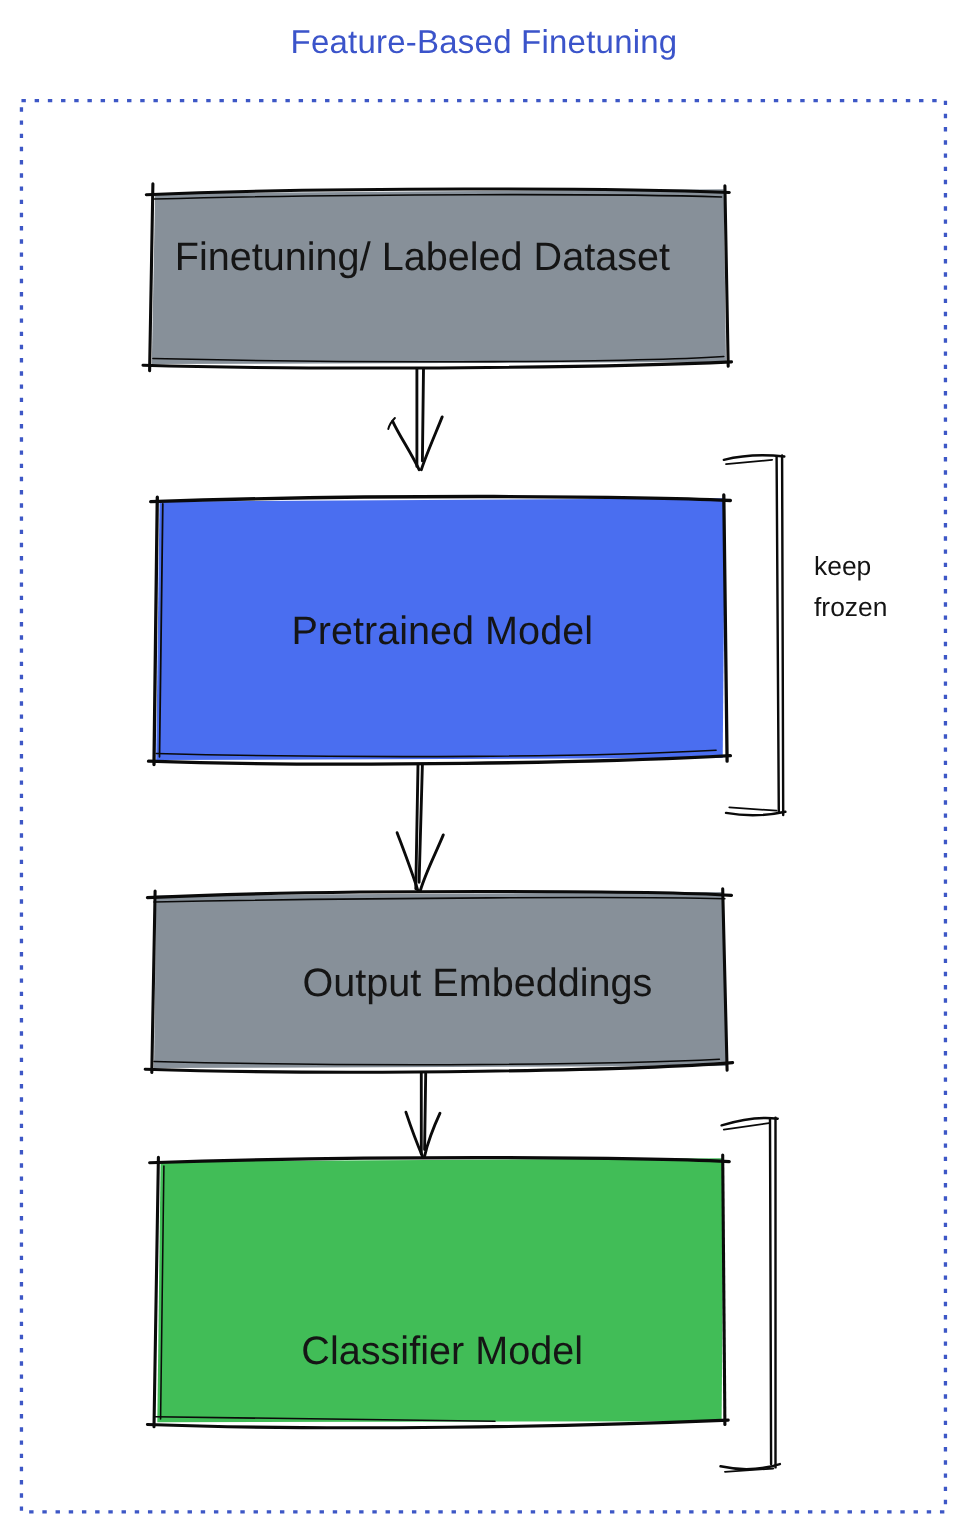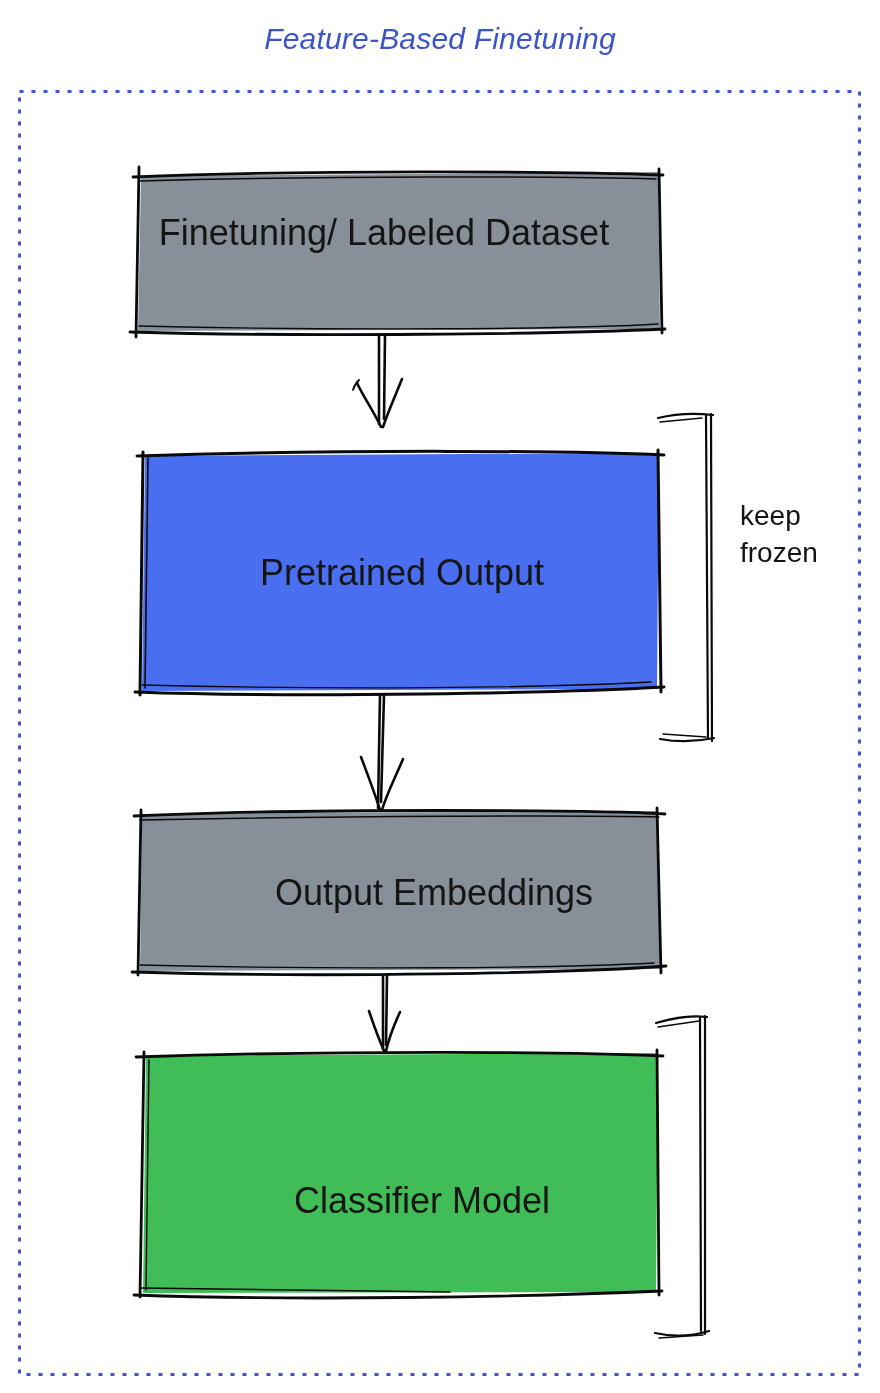--- a/index.html
+++ b/index.html
@@ -18,36 +18,35 @@
   }
   .diagram-title {
     position: absolute;
     top: 22px; left: 0;
     width: 100%;
     text-align: center;
     font-size: 30px;
     font-weight: 500;
     letter-spacing: 0.2px;
     color: #3b54ca;
-    font-style: italic;
   }
   .box-label {
     position: absolute;
     text-align: center;
     font-size: 36px;
     line-height: 40px;
     color: #151515;
   }
   .box-label-1 { left: 124px; width: 520px; top: 213px; }
   .box-label-2 { left: 142px; width: 520px; top: 553px; }
   .box-label-3 { left: 140px; width: 588px; top: 873px; }
-  .box-label-4 { left: 142px; width: 520px; top: 1181px; padding-left: 20px; }
+  .box-label-4 { left: 142px; width: 520px; top: 1208px; }
   .bracket-label {
     position: absolute;
-    font-size: 28px;
+    font-size: 24px;
     line-height: 37px;
     color: #131313;
     white-space: pre-line;
     text-align: left;
   }
   .bracket-label-frozen { left: 740px; top: 497px; }
   .bracket-label-train  { left: 740px; top: 1097px; }
 </style>
 </head>
 <body>
@@ -144,21 +143,21 @@
       <path d="M658,1027 L699,1021" stroke-width="1.6"></path>
       <path d="M655,1333 C678,1338 696,1335 709,1331"></path>
       <path d="M659,1338 L703,1335" stroke-width="1.6"></path>
     </g>
   </svg>
 
   <div class="diagram-title">Feature-Based Finetuning</div>
 
   <div class="box-label box-label-1">Finetuning/ Labeled Dataset</div>
 
-  <div class="box-label box-label-2">Pretrained Output</div>
+  <div class="box-label box-label-2">Pretrained Model</div>
 
   <div class="box-label box-label-3">Output Embeddings</div>
 
   <div class="box-label box-label-4">Classifier Model</div>
 
   <div class="bracket-label bracket-label-frozen">keep
 frozen</div>
 
 
 </div>

